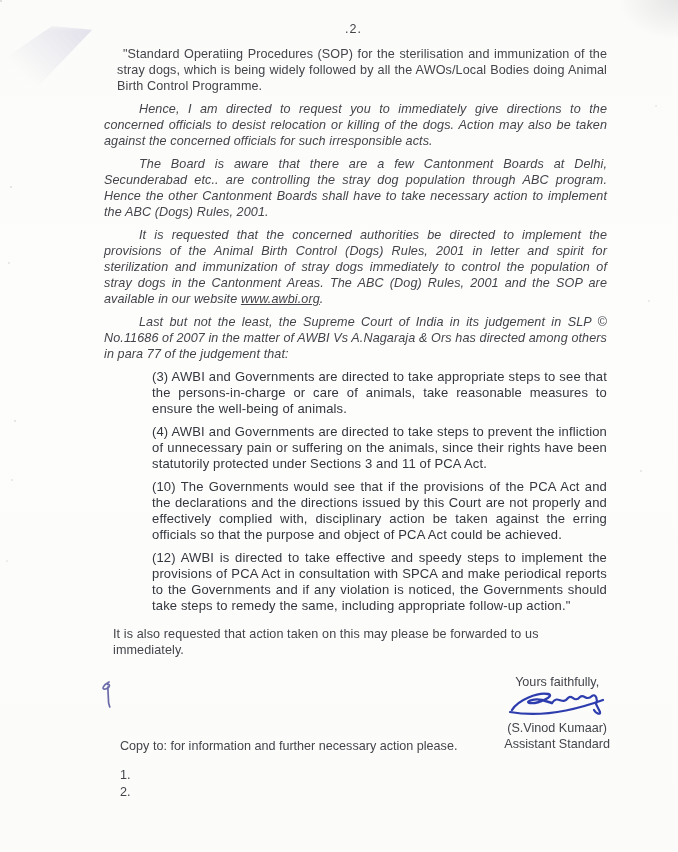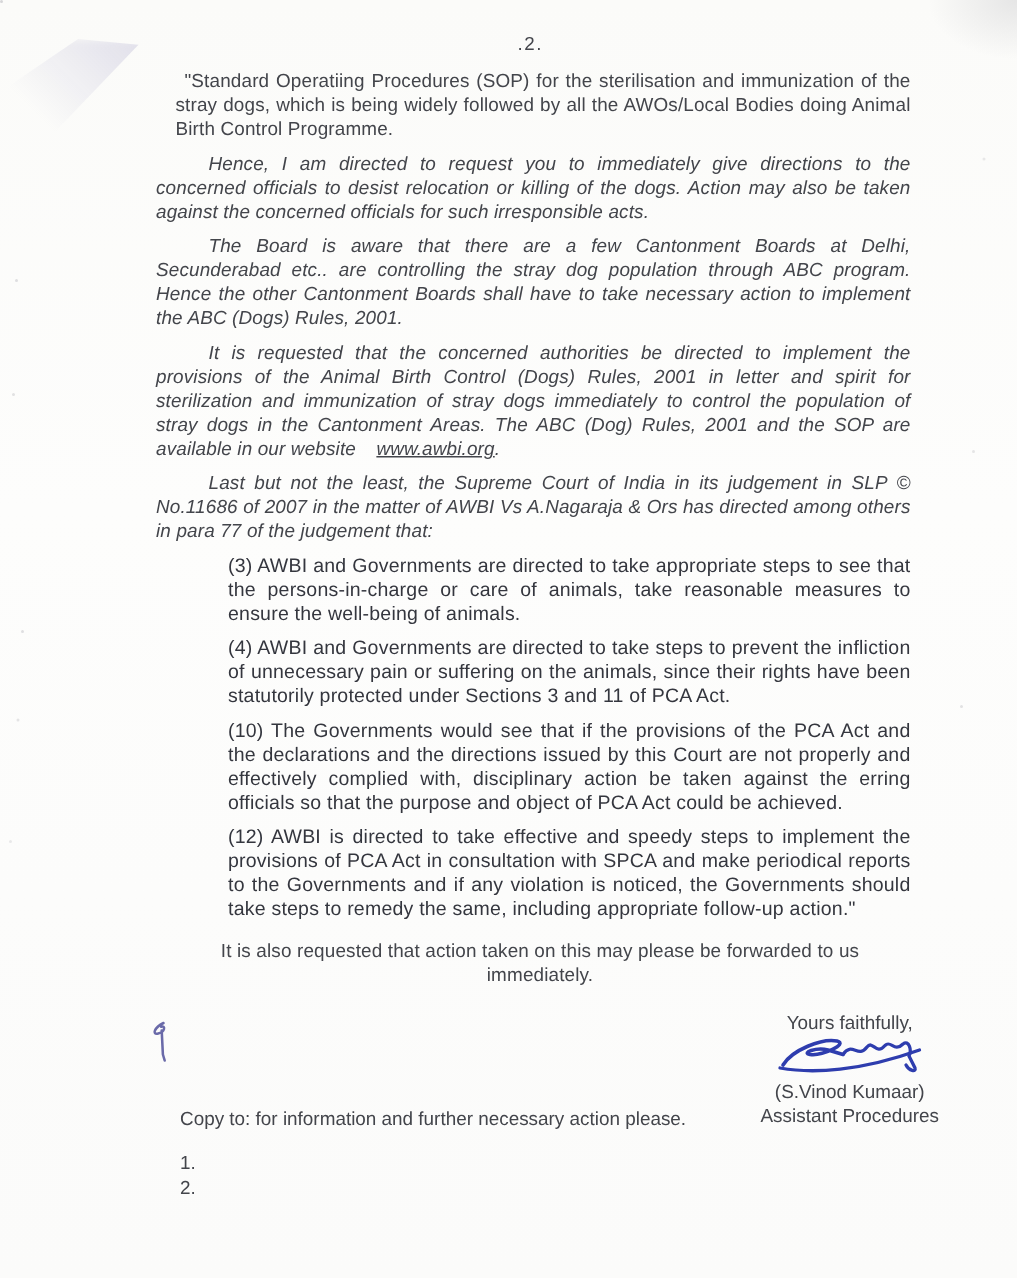--- a/index.html
+++ b/index.html
@@ -47,34 +47,34 @@
   }
   .content p{
     margin:0 0 7px 0;
     font-size:12.6px;
     line-height:16px;
     text-align:justify;
     letter-spacing:.1px;
   }
   p.para-first{margin-left:13px;text-indent:6px;}
   p.body-indent{text-indent:35px;font-style:italic;}
-  .weblink{text-decoration:underline;margin-left:10px;}
+  .weblink{text-decoration:underline;}
   .quote{
     margin-left:48px !important;
     font-size:13px !important;
     color:#34363e;
     letter-spacing:.15px !important;
   }
   p.closing-request{
     margin-left:9px;
-    text-align:center;
+    text-align:left;
     margin-top:12px;
   }
   .signature-block{
-    position:absolute;top:674px;right:52px;
+    position:absolute;top:674px;right:68px;
     text-align:center;
     font-size:12.6px;line-height:16px;
   }
   .signature-block .scribble{display:block;margin:-1px auto -3px auto;}
   .pen-mark{position:absolute;left:98px;top:678px;}
   .copy-section{
     position:absolute;left:120px;top:738px;
     font-size:12.6px;line-height:16px;
   }
   .copy-items{margin-top:13px;}
@@ -116,21 +116,21 @@
   <div class="signature-block">
     <div>Yours faithfully,</div>
     <span class="scribble">
       <svg width="98" height="30" viewBox="0 0 98 30" fill="none">
         <path d="M4 21 C 10 11, 30 3, 40 5 C 48 7, 30 15, 22 14 C 16 13, 26 9, 34 11 L 44 14" stroke="#2e3dae" stroke-width="2.4" stroke-linecap="round" fill="none"></path>
         <path d="M44 14 C 50 5, 54 17, 60 9 C 64 4, 66 15, 72 8 C 76 4, 78 13, 84 7 C 88 4, 90 11, 88 15 L 92 23 C 93 26, 88 25, 86 21" stroke="#2e3dae" stroke-width="2.2" stroke-linecap="round" fill="none"></path>
         <path d="M2 23 C 24 27, 56 25, 95 11" stroke="#2e3dae" stroke-width="2.2" stroke-linecap="round" fill="none"></path>
       </svg>
     </span>
     <div>(S.Vinod Kumaar)</div>
-    <div>Assistant Procedures</div>
+    <div>Assistant Standard</div>
   </div>
 
   <div class="copy-section">
     <div>Copy to: for information and further necessary action please.</div>
     <div class="copy-items">
       <div class="copy-item">
         <span class="num">1.</span>
       </div>
       <div class="copy-item">
         <span class="num">2.</span>

